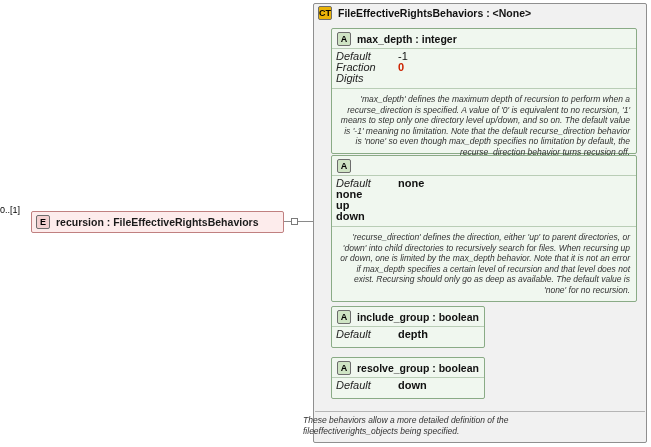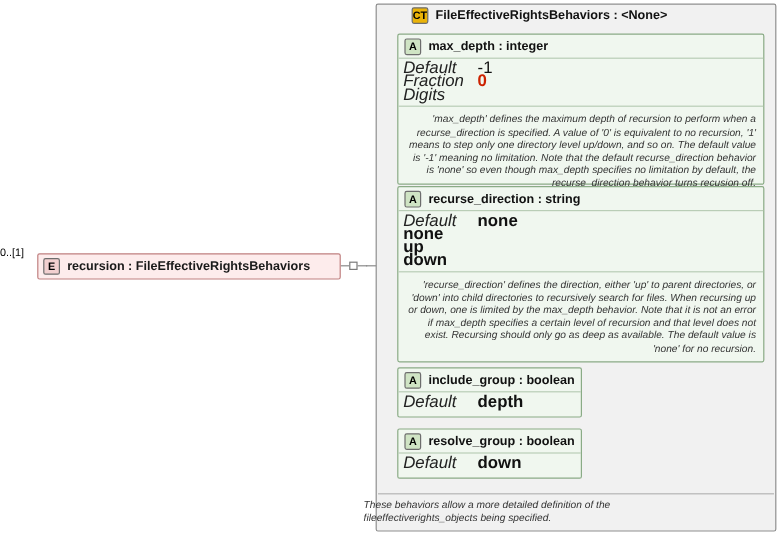--- a/index.html
+++ b/index.html
@@ -48,21 +48,20 @@
     font-size: 9px;
     font-weight: bold;
     line-height: 12px;
     text-align: center;
     color: #000;
     box-sizing: border-box;
     flex: 0 0 auto;
   }
   .badge.ct {
     background: #eab308;
-    margin-left: 25px;
   }
   .badge.attr {
     background: #cfe4c4;
   }
   .elem-label {
     margin-left: 6px;
     font-size: 10.5px;
     font-weight: bold;
     color: #1a1a1a;
     white-space: nowrap;
@@ -140,21 +139,21 @@
   }
   .attr-name {
     margin-left: 6px;
     font-size: 10.5px;
     font-weight: bold;
     color: #111;
     white-space: nowrap;
   }
   .prop-table {
     padding: 2px 0 2px 0;
-    font-size: 14px;
+    font-size: 11px;
   }
   .prop-row {
     display: flex;
     line-height: 11px;
     padding: 0 4px;
   }
   .prop-key {
     width: 62px;
     font-style: italic;
     color: #222;
@@ -241,21 +240,20 @@
         <span class="prop-val red">0</span>
       </div>
     </div>
     <div class="hr-sep"></div>
     <div class="doc-text">'max_depth' defines the maximum depth of recursion to perform when a recurse_direction is specified. A value of '0' is equivalent to no recursion, '1' means to step only one directory level up/down, and so on. The default value is '-1' meaning no limitation. Note that the default recurse_direction behavior is 'none' so even though max_depth specifies no limitation by default, the recurse_direction behavior turns recusion off.</div>
   </div>
 
   <div class="attr-block" style="left:331px; top:155px; width:306px; height:147px;">
     <div class="attr-head">
       <span class="badge attr">A</span>
-      <span class="attr-name">recurse_direction : string</span>
     </div>
     <div class="prop-table">
       <div class="prop-row">
         <span class="prop-key">Default</span>
         <span class="prop-val">none</span>
       </div>
       <div class="prop-row">
         <span class="prop-val">none
 up
 down</span>

